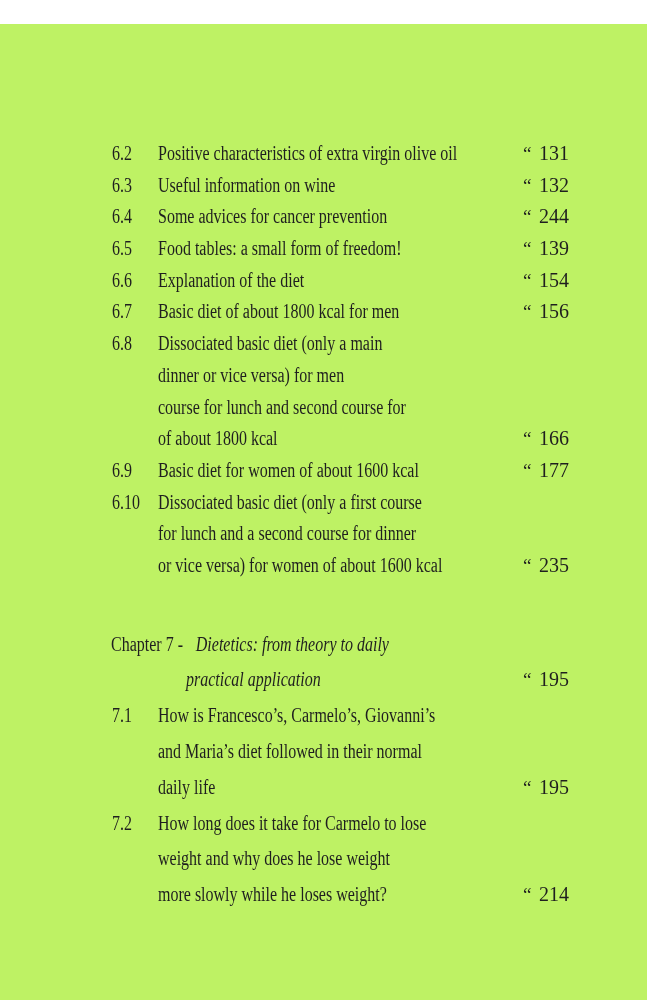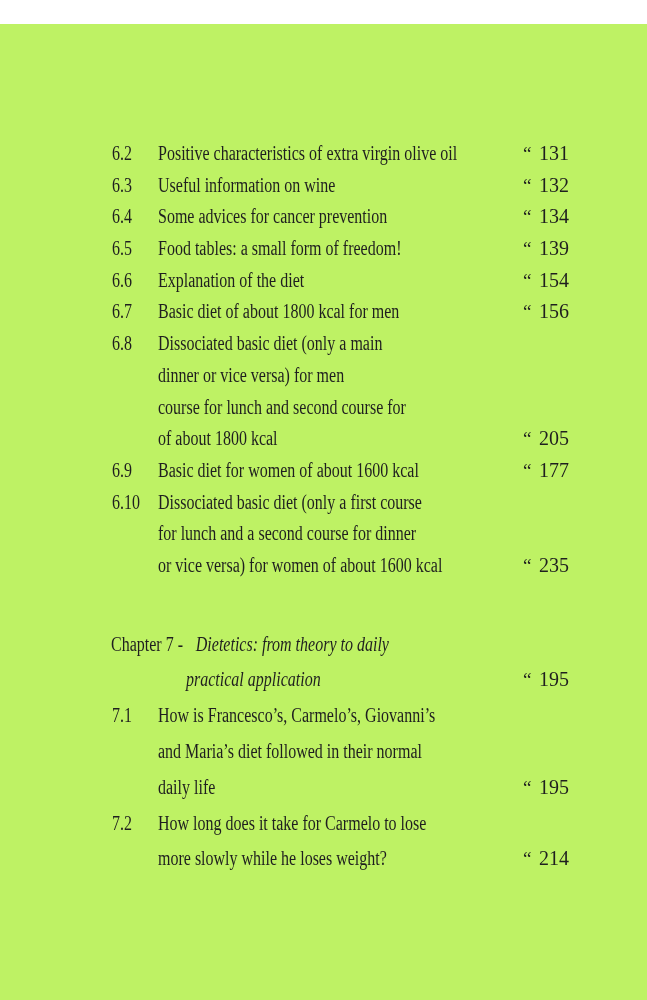--- a/index.html
+++ b/index.html
@@ -67,21 +67,21 @@
         <div class="row">
           <span class="num">6.3</span>
           <span class="text">Useful information on wine</span>
           <span class="ditto">“</span>
           <span class="pagenum">132</span>
         </div>
         <div class="row">
           <span class="num">6.4</span>
           <span class="text">Some advices for cancer prevention</span>
           <span class="ditto">“</span>
-          <span class="pagenum">134</span>
+          <span class="pagenum">244</span>
         </div>
         <div class="row">
           <span class="num">6.5</span>
           <span class="text">Food tables: a small form of freedom!</span>
           <span class="ditto">“</span>
           <span class="pagenum">139</span>
         </div>
         <div class="row">
           <span class="num">6.6</span>
           <span class="text">Explanation of the diet</span>
@@ -100,21 +100,21 @@
         </div>
         <div class="row">
           <span class="text">dinner or vice versa) for men</span>
         </div>
         <div class="row">
           <span class="text">course for lunch and second course for</span>
         </div>
         <div class="row">
           <span class="text">of about 1800 kcal</span>
           <span class="ditto">“</span>
-          <span class="pagenum">205</span>
+          <span class="pagenum">166</span>
         </div>
         <div class="row">
           <span class="num">6.9</span>
           <span class="text">Basic diet for women of about 1600 kcal</span>
           <span class="ditto">“</span>
           <span class="pagenum">177</span>
         </div>
         <div class="row">
           <span class="num">6.10</span>
           <span class="text">Dissociated basic diet (only a first course</span>
@@ -147,19 +147,22 @@
         <div class="row">
           <span class="text">daily life</span>
           <span class="ditto">“</span>
           <span class="pagenum">195</span>
         </div>
         <div class="row">
           <span class="num">7.2</span>
           <span class="text">How long does it take for Carmelo to lose</span>
         </div>
         <div class="row">
+          <span class="text">weight and why does he lose weight</span>
+        </div>
+        <div class="row">
           <span class="text">more slowly while he loses weight?</span>
           <span class="ditto">“</span>
           <span class="pagenum">214</span>
         </div>
       </div>
     </div>
 </div>
 
 </body></html>

